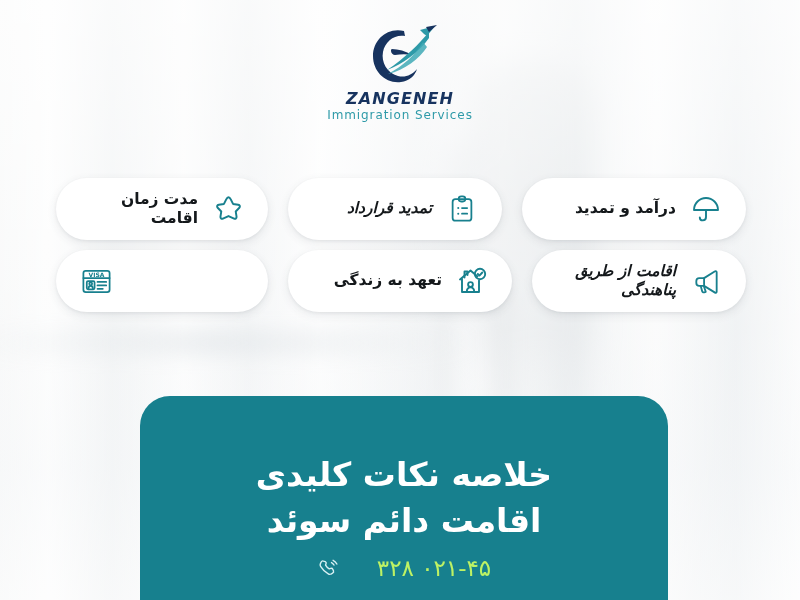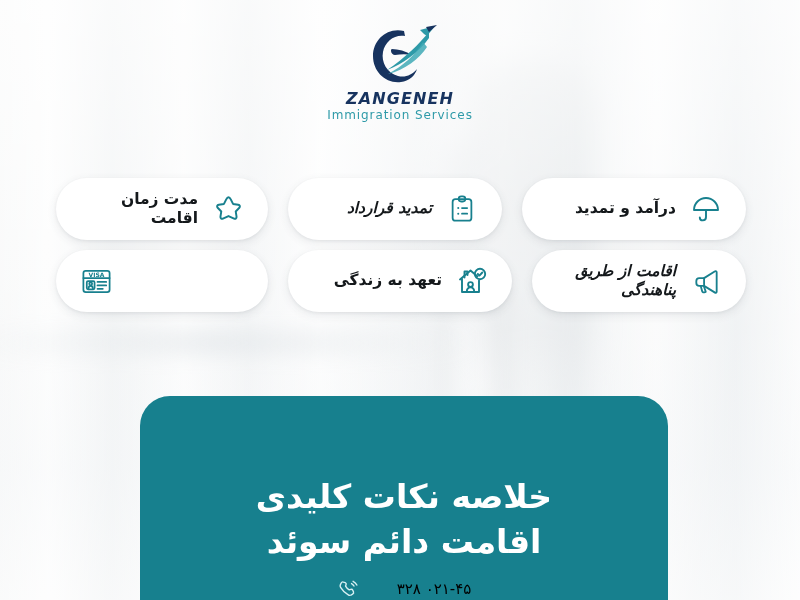--- a/index.html
+++ b/index.html
@@ -268,21 +268,21 @@
     left: 140px;
     top: 396px;
     width: 528px;
     height: 204px;
     background: #17808e;
     border-radius: 30px 30px 0 0;
     z-index: 6;
     display: flex;
     flex-direction: column;
     align-items: center;
-    justify-content: flex-end;
+    justify-content: center;
     padding-top: 36px;
     box-sizing: border-box;
   }
   .panel-title {
     color: #ffffff;
     font-size: 33px;
     font-weight: 700;
     line-height: 1.38;
     text-align: center;
     direction: rtl;
@@ -299,23 +299,23 @@
     color: #eaf7f8;
     direction: rtl;
   }
   .phone-icon {
     width: 21px;
     height: 21px;
     color: #d8f0f3;
     display: block;
   }
   .phone-number {
-    font-size: 15px;
+    font-size: 23px;
     font-weight: 400;
-    color: #000000;
+    color: #bef264;
     letter-spacing: 0.5px;
     direction: rtl;
     line-height: 1;
     margin-left: 30px;
   }
 </style>
 </head>
 <body>
 
 <div id="poster">

